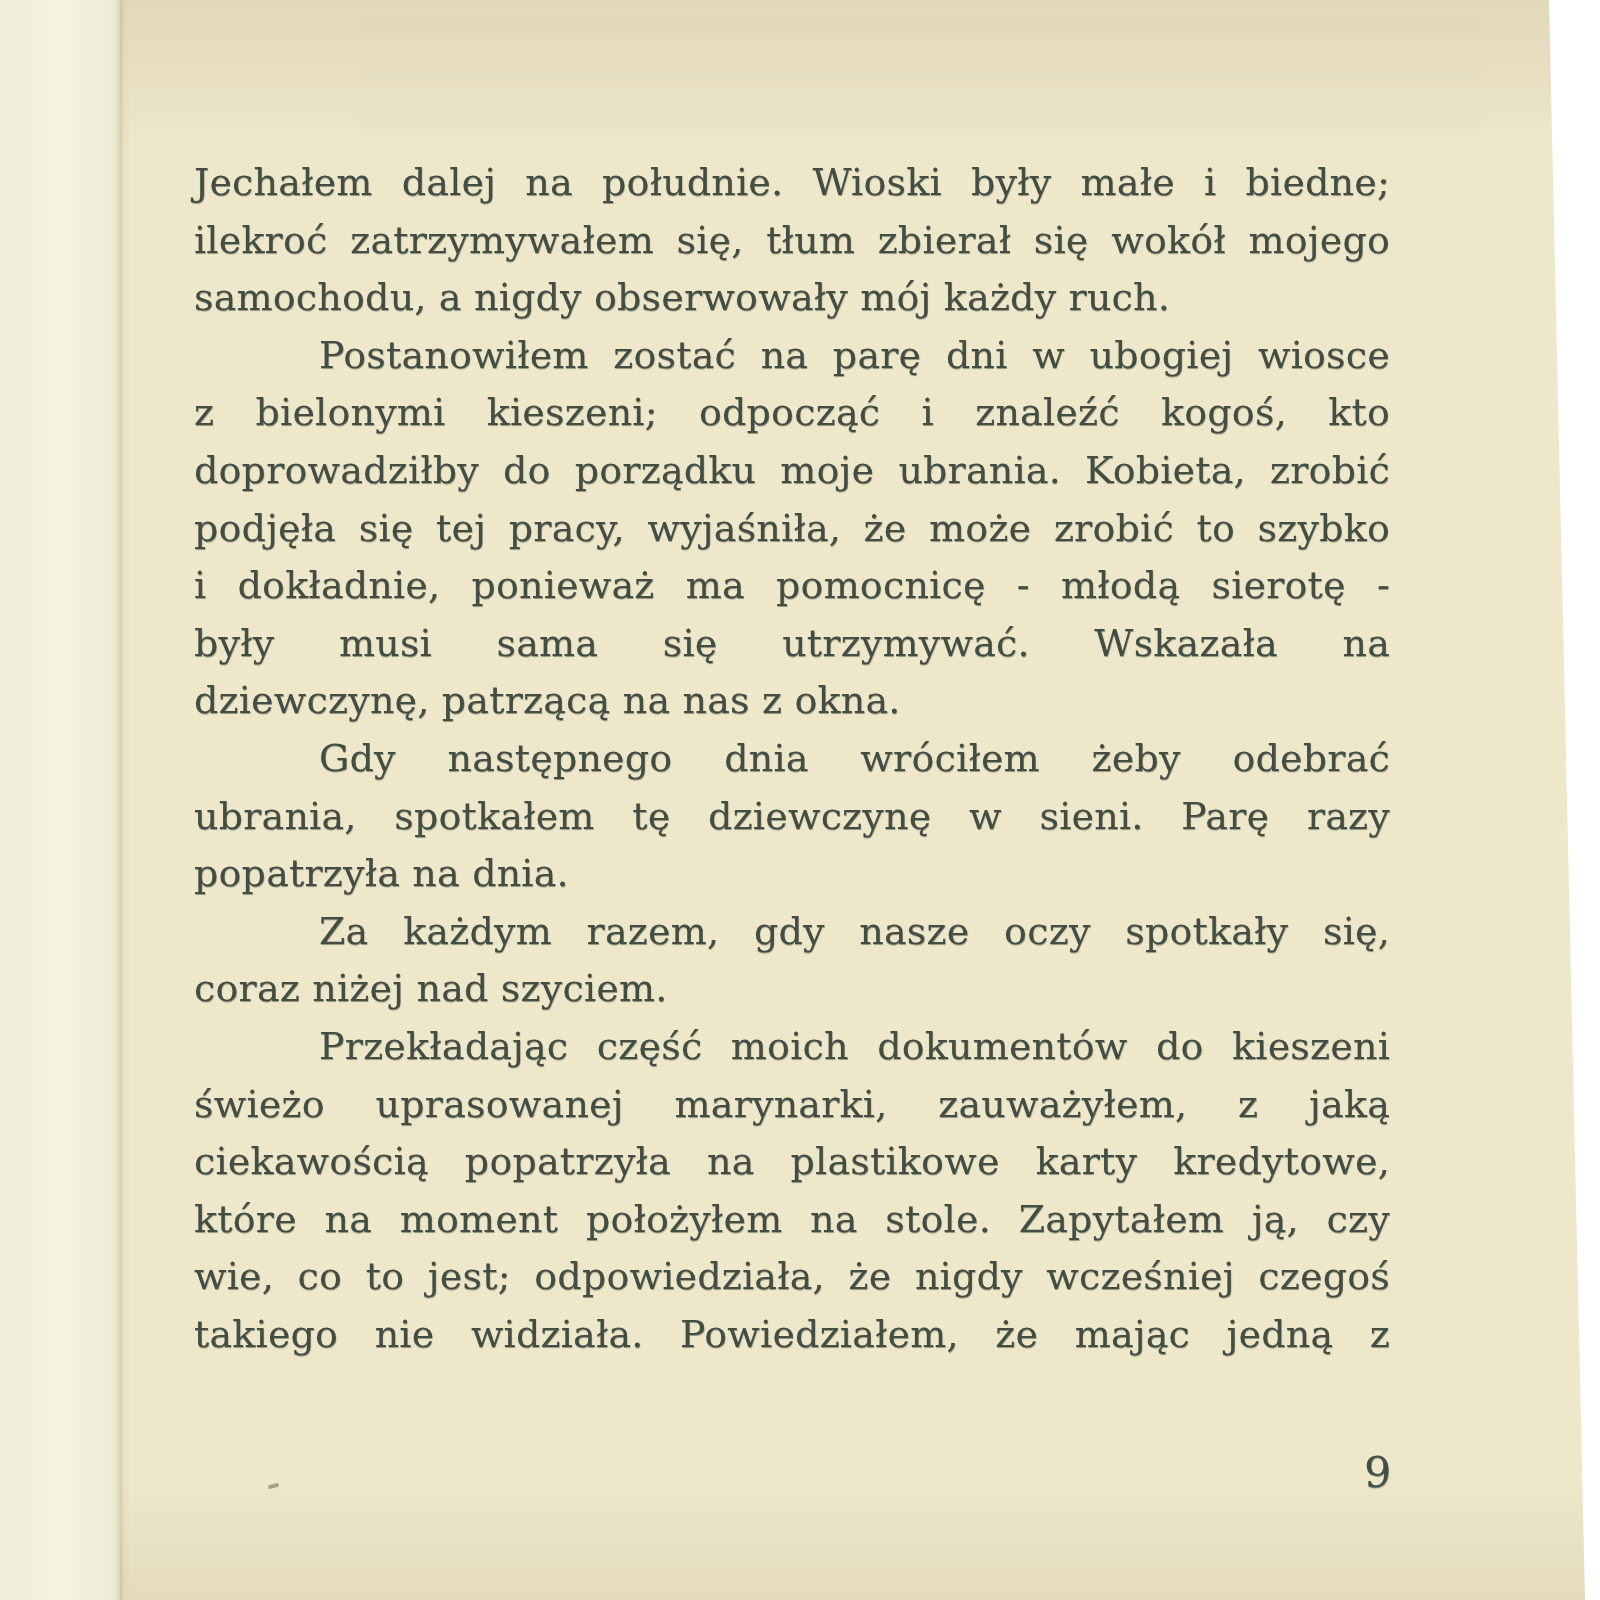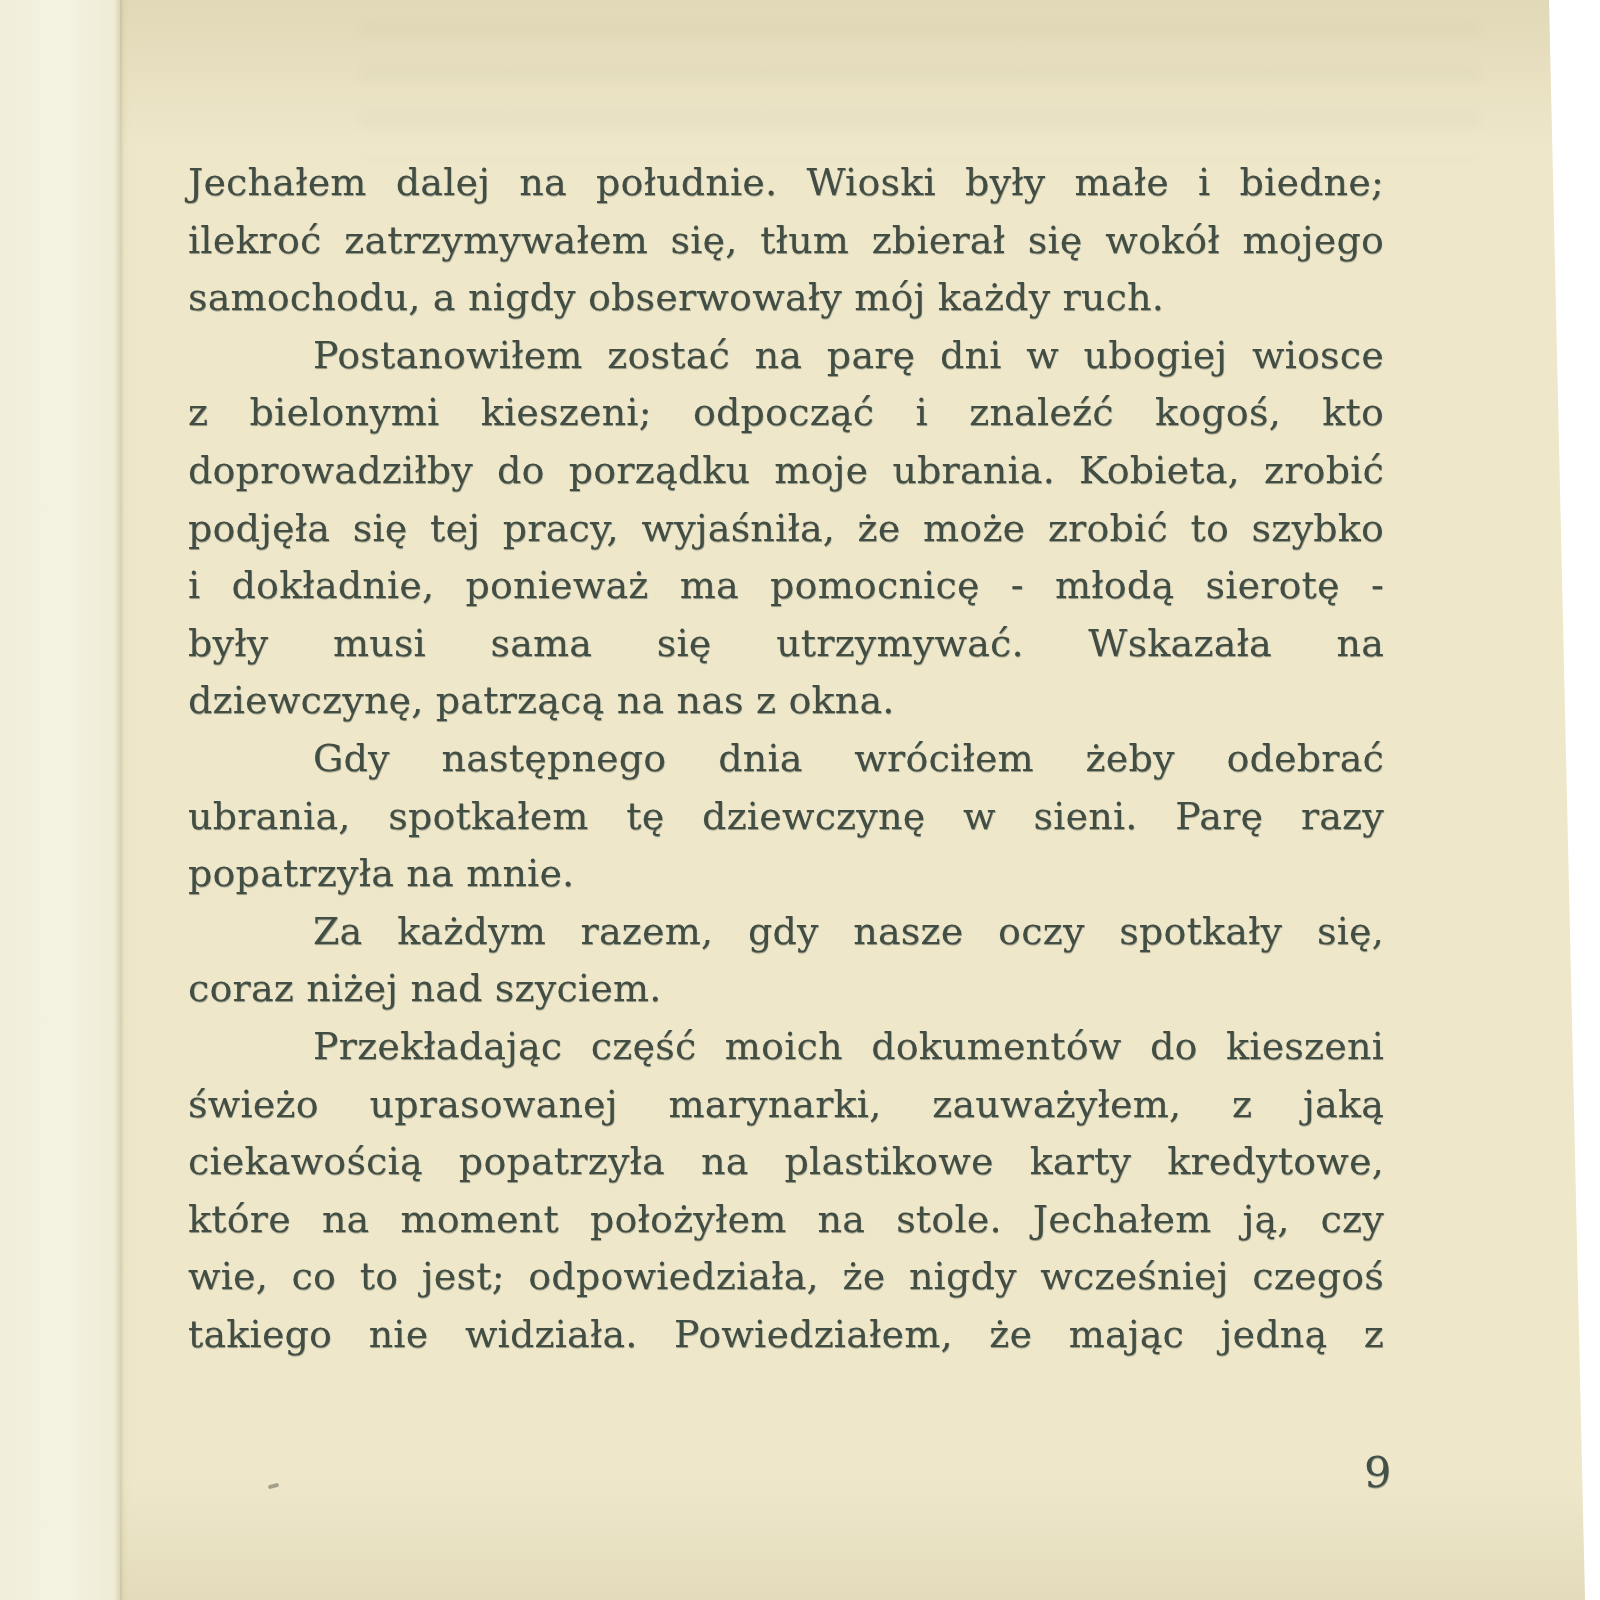--- a/index.html
+++ b/index.html
@@ -37,21 +37,21 @@
     background:linear-gradient(90deg, rgba(0,0,0,0) 0%, rgba(125,115,70,0.20) 42%, rgba(190,180,130,0.10) 62%, rgba(0,0,0,0) 100%);
   }
   
   .ghost-text {
     position:absolute; left:360px; top:20px; width:1120px; height:140px;
     background:repeating-linear-gradient(180deg, rgba(105,115,95,0.55) 0 16px, rgba(0,0,0,0) 16px 46px);
     opacity:0.05; filter:blur(5px);
   }
   
   .text-block {
-    position:absolute; left:188px; top:154px; width:1196px;
+    position:absolute; left:194px; top:154px; width:1196px;
     color:#424d44; font-size:38px; line-height:57.6px;
     text-shadow:0.4px 0.5px 0.7px rgba(60,72,62,0.5);
     letter-spacing:0.2px;
   }
   .line { text-align:justify; text-align-last:left; }
   .line.just { text-align-last:justify; }
   .line.indent { text-indent:125px; }
   .page-number {
     position:absolute; left:1364px; top:1447px;
     font-size:43px; color:#42504a; line-height:1.2;
@@ -79,26 +79,26 @@
         <div class="line">samochodu, a nigdy obserwowały mój każdy ruch.</div>
         <div class="line indent just">Postanowiłem zostać na parę dni w ubogiej wiosce</div>
         <div class="line just">z bielonymi kieszeni; odpocząć i znaleźć kogoś, kto</div>
         <div class="line just">doprowadziłby do porządku moje ubrania. Kobieta, zrobić</div>
         <div class="line just">podjęła się tej pracy, wyjaśniła, że może zrobić to szybko</div>
         <div class="line just">i dokładnie, ponieważ ma pomocnicę - młodą sierotę -</div>
         <div class="line just">były musi sama się utrzymywać. Wskazała na</div>
         <div class="line">dziewczynę, patrzącą na nas z okna.</div>
         <div class="line indent just">Gdy następnego dnia wróciłem żeby odebrać</div>
         <div class="line just">ubrania, spotkałem tę dziewczynę w sieni. Parę razy</div>
-        <div class="line">popatrzyła na mnie.</div>
+        <div class="line">popatrzyła na dnia.</div>
         <div class="line indent just">Za każdym razem, gdy nasze oczy spotkały się,</div>
         <div class="line">coraz niżej nad szyciem.</div>
         <div class="line indent just">Przekładając część moich dokumentów do kieszeni</div>
         <div class="line just">świeżo uprasowanej marynarki, zauważyłem, z jaką</div>
         <div class="line just">ciekawością popatrzyła na plastikowe karty kredytowe,</div>
-        <div class="line just">które na moment położyłem na stole. Jechałem ją, czy</div>
+        <div class="line just">które na moment położyłem na stole. Zapytałem ją, czy</div>
         <div class="line just">wie, co to jest; odpowiedziała, że nigdy wcześniej czegoś</div>
         <div class="line just">takiego nie widziała. Powiedziałem, że mając jedną z</div>
       </div>
     <div class="page-number">9</div>
     <div class="speck"></div>
   </div>
 </div>
 
 </body></html>

